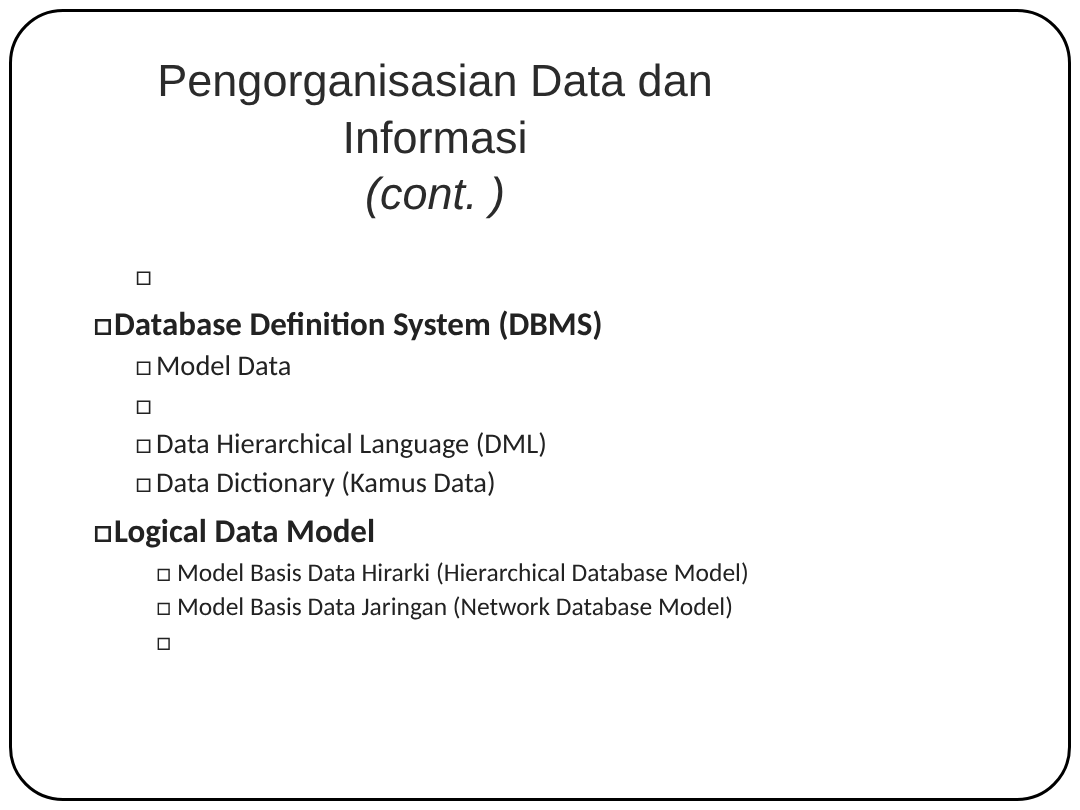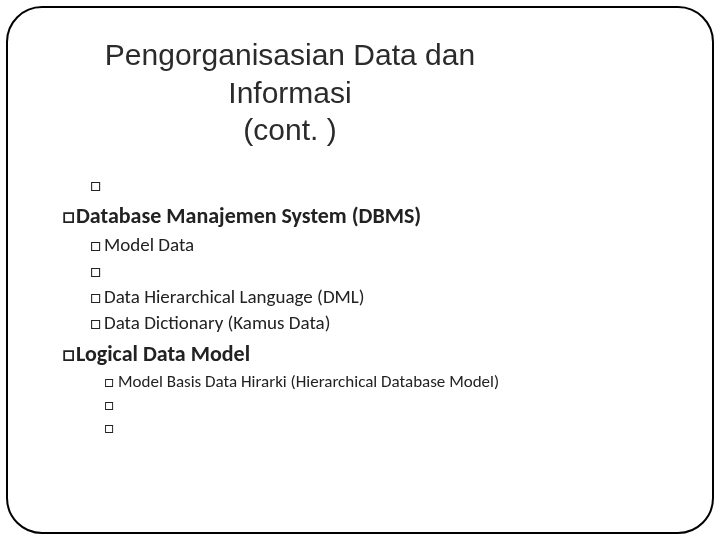--- a/index.html
+++ b/index.html
@@ -35,20 +35,21 @@
   .title {
     font-family: Arial, Helvetica, sans-serif;
     font-size: 30px;
     font-weight: 400;
     text-align: center;
     line-height: 1.25;
     margin: 8px 0 24px 0;
     color: #2b2b2b;
   }
   .title .cont {
+    font-style: italic;
   }
   .level1, .level2, .level3 {
     display: flex;
     align-items: flex-start;
   }
   .bullet {
     display: inline-block;
     width: 14px;
     flex: 0 0 auto;
     text-align: left;
@@ -84,21 +85,21 @@
 
   <div class="group">
     <div class="level2">
       <span class="bullet">□</span>
     </div>
   </div>
 
   <div class="group">
     <div class="level1">
       <span class="bullet">□</span>
-      <span>Database Manajemen System (DBMS)</span>
+      <span>Database Definition System (DBMS)</span>
     </div>
     <div class="level2">
       <span class="bullet">□</span>
       <span>Model Data</span>
     </div>
     <div class="level2">
       <span class="bullet">□</span>
     </div>
     <div class="level2">
       <span class="bullet">□</span>
@@ -114,19 +115,20 @@
     <div class="level1">
       <span class="bullet">□</span>
       <span>Logical Data Model</span>
     </div>
     <div class="level3">
       <span class="bullet">□</span>
       <span>Model Basis Data Hirarki (Hierarchical Database Model)</span>
     </div>
     <div class="level3">
       <span class="bullet">□</span>
+      <span>Model Basis Data Jaringan (Network Database Model)</span>
     </div>
     <div class="level3">
       <span class="bullet">□</span>
     </div>
   </div>
 
 </div>
 
 </body></html>

